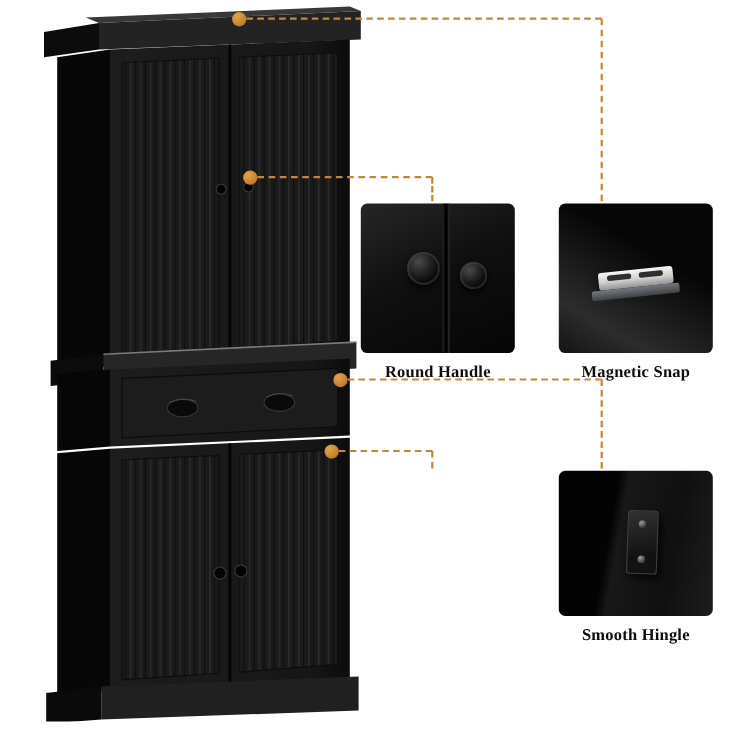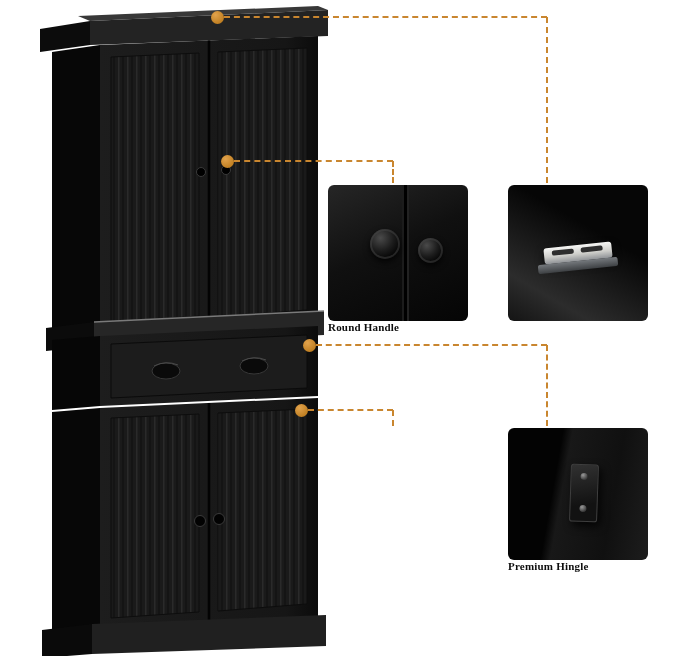--- a/index.html
+++ b/index.html
@@ -9,22 +9,22 @@
   
   .dot{position:absolute;width:13px;height:13px;border-radius:50%;
        background:radial-gradient(circle at 35% 30%, #e2a34c, #c07f22 72%);}
   .dash-h{position:absolute;height:0;border-top:2px dashed var(--accent,#c9862f);}
   .dash-v{position:absolute;width:0;border-left:2px dashed var(--accent,#c9862f);}
 
   
   .card{position:absolute;width:140px;margin:0;}
   .thumb{width:140px;height:136px;border-radius:6px;position:relative;overflow:hidden;background:#141414;}
   .thumb.short{height:132px;}
-  .card figcaption{margin-top:0;text-align:left;font-family:"Liberation Serif",serif;
-       font-weight:700;font-size:11px;color:#0d0d0d;letter-spacing:.2px;}
+  .card figcaption{margin-top:10px;text-align:center;font-family:"Liberation Serif",serif;
+       font-weight:700;font-size:15px;color:#0d0d0d;letter-spacing:.2px;}
 
   
   .thumb-handle{background:linear-gradient(155deg,#262626 0%,#101010 45%,#050505 100%);}
   .door-gap{position:absolute;left:76px;top:0;width:3px;height:100%;background:#000;
        box-shadow:2px 0 0 #222,-2px 0 0 #1c1c1c;}
   .knob{position:absolute;border-radius:50%;
        background:radial-gradient(circle at 35% 30%,#4a4a4a 0%,#1c1c1c 45%,#000 80%);
        box-shadow:0 3px 6px rgba(0,0,0,.8), inset 0 0 0 2px rgba(70,70,70,.5);}
   .knob-a{left:42px;top:44px;width:30px;height:30px;}
   .knob-b{left:90px;top:53px;width:25px;height:25px;}
@@ -150,26 +150,27 @@
   </figure>
 
   <figure class="card" style="left:508px;top:185px">
     <div class="thumb thumb-snap">
       <div class="snap-body">
         <div class="snap-slot s1"></div>
         <div class="snap-slot s2"></div>
       </div>
       <div class="snap-base"></div>
     </div>
+    <figcaption>Magnetic Snap</figcaption>
   </figure>
 
 
   <figure class="card" style="left:508px;top:428px">
     <div class="thumb short thumb-hinge">
       <div class="hinge-plate">
         <div class="hinge-screw screw-top"></div>
         <div class="hinge-screw screw-bottom"></div>
       </div>
     </div>
-    <figcaption>Premium Hingle</figcaption>
+    <figcaption>Smooth Hingle</figcaption>
   </figure>
 
 </div>
 
 </body></html>

